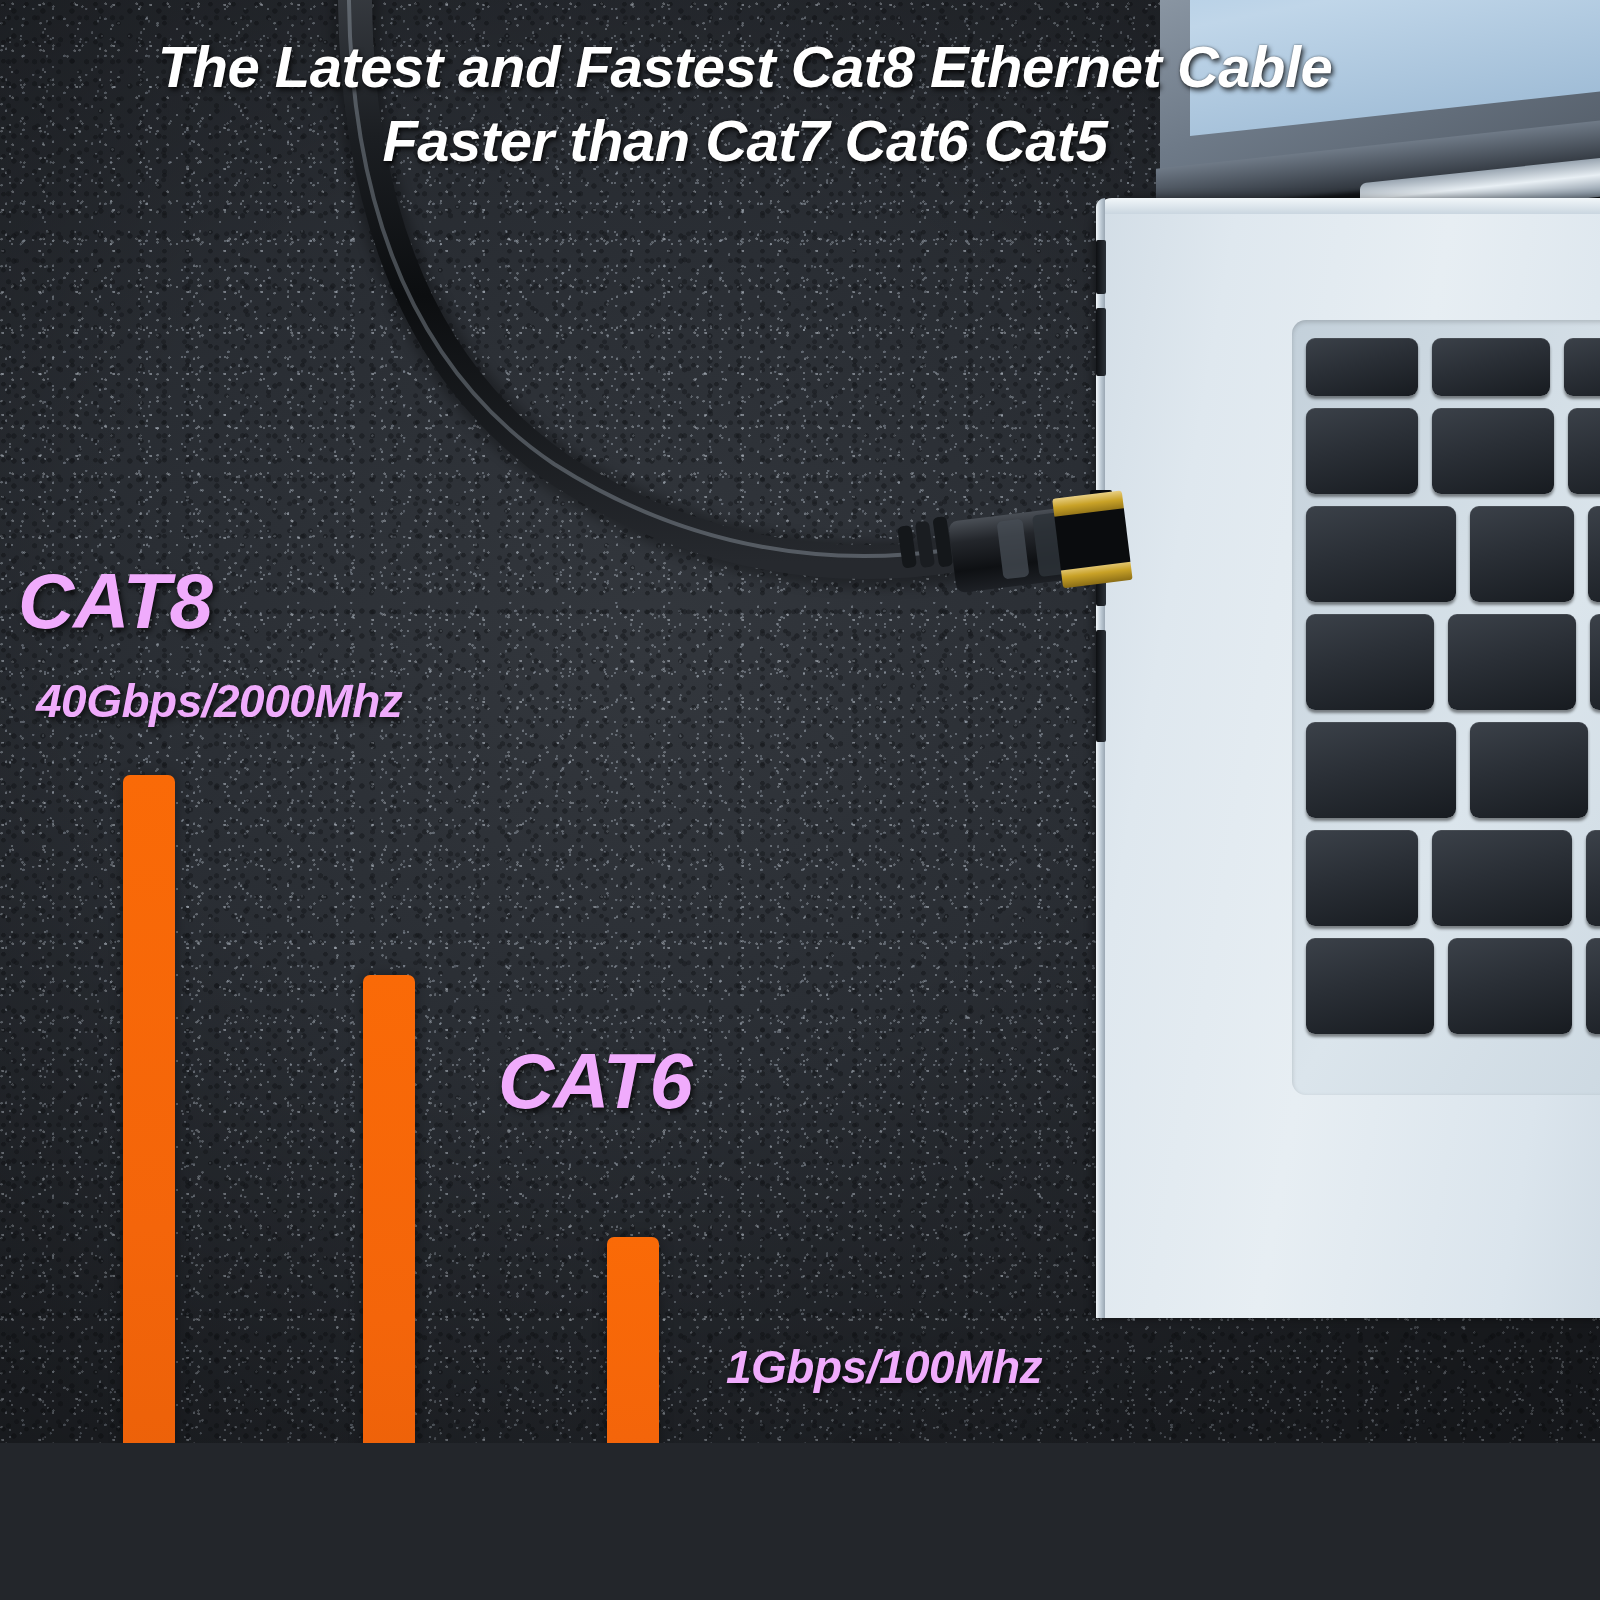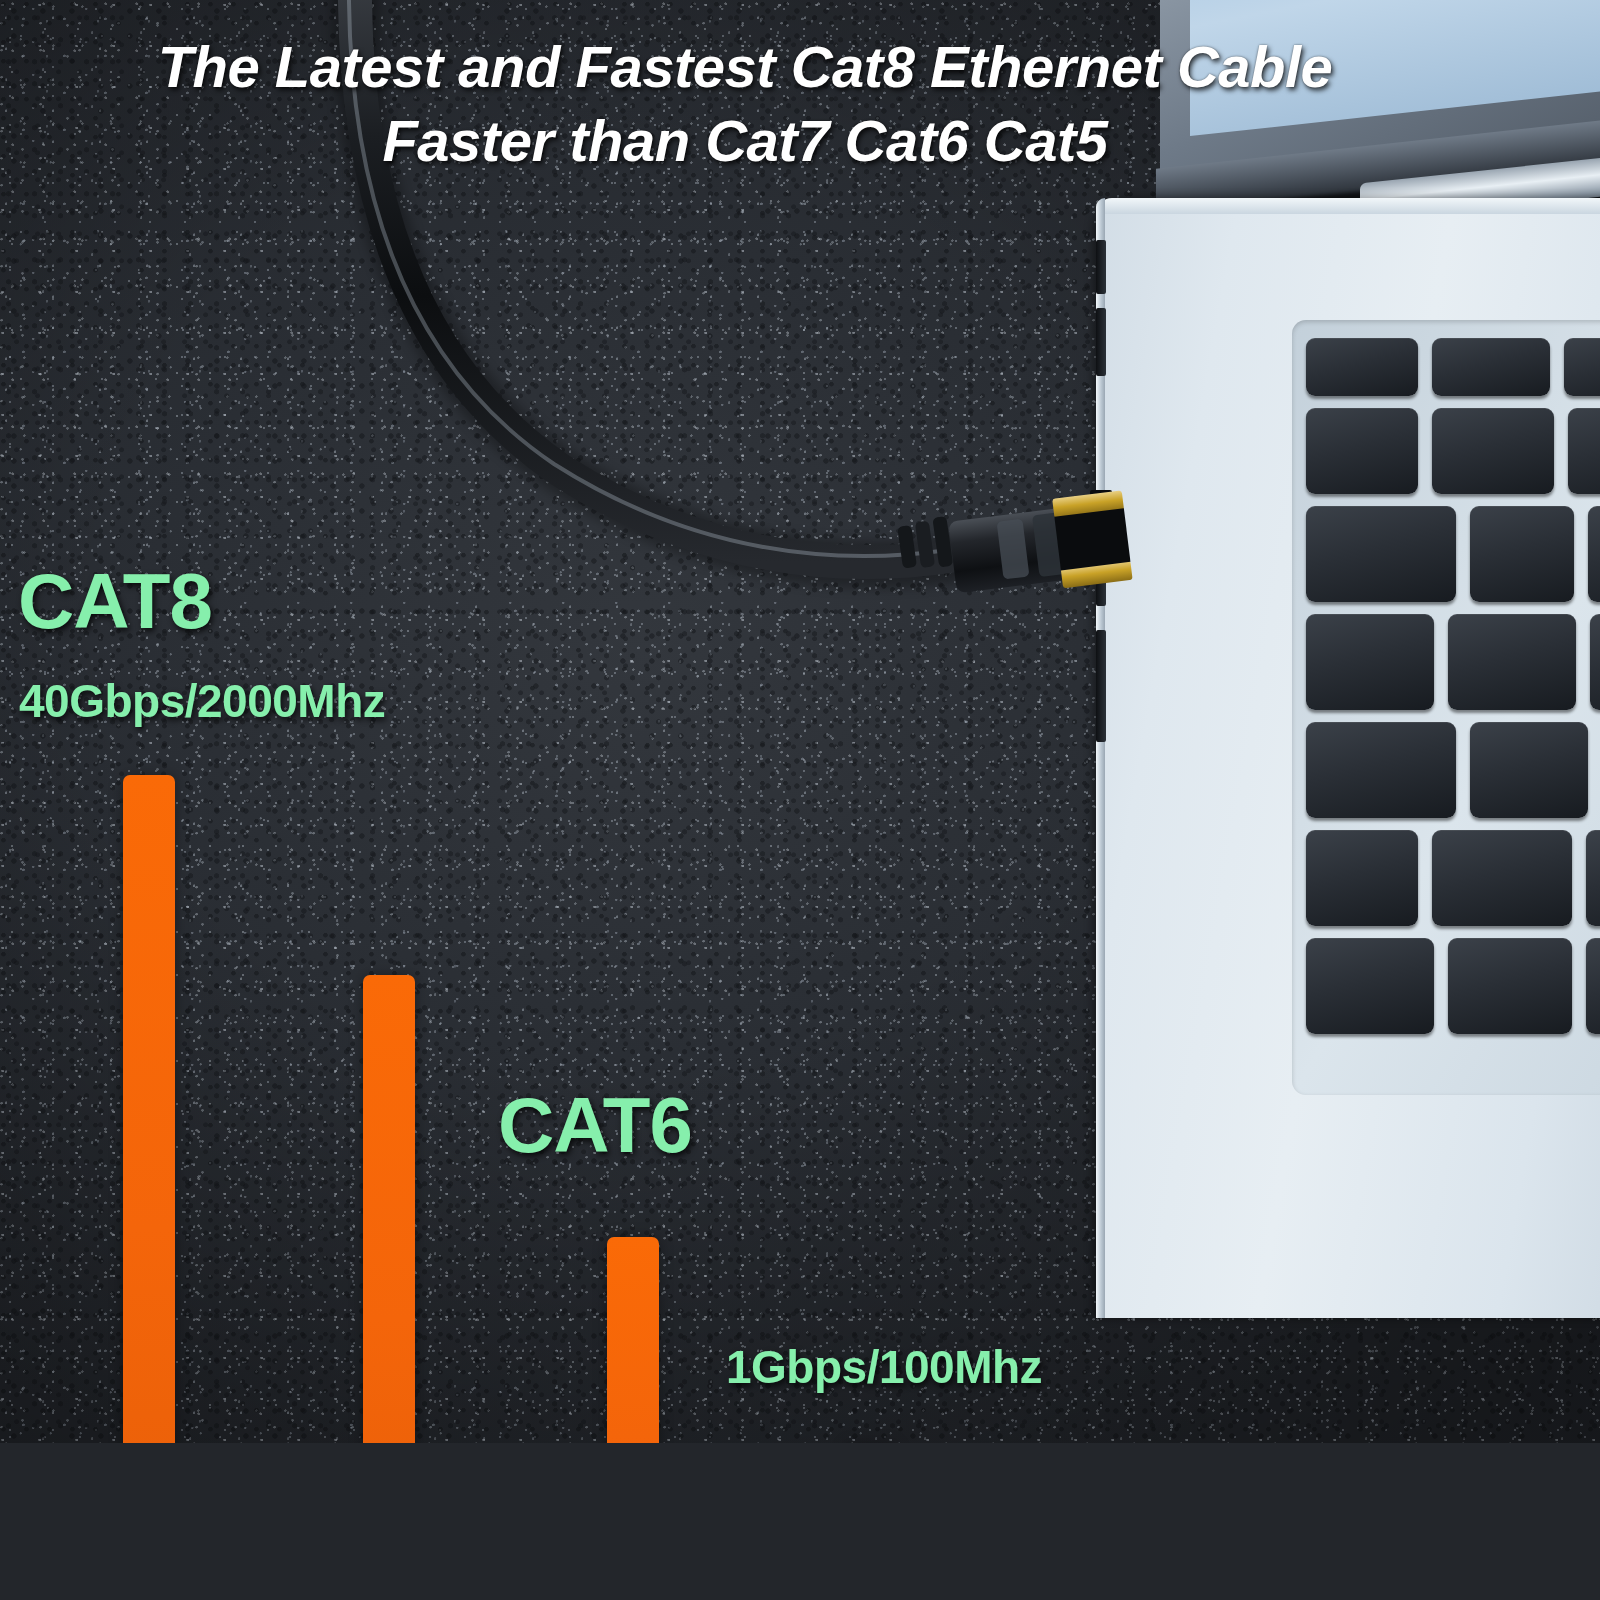--- a/index.html
+++ b/index.html
@@ -156,22 +156,22 @@
 
   
   .bar{
     position:absolute;
     background:linear-gradient(180deg,#fa6a07 0%,#f4650a 55%,#e85f08 100%);
     border-radius:7px 7px 0 0;
     box-shadow:0 0 14px rgba(0,0,0,.35);
   }
   .cat-label{
     position:absolute;
-    font-weight:bold;
-    color:#86efac;
+    font-style:italic;font-weight:bold;
+    color:#f0abfc;
     text-shadow:2px 3px 6px rgba(0,0,0,.8);
     white-space:nowrap;
   }
   .cat-name{font-size:78px;line-height:1;letter-spacing:-1px;}
   .cat-spec{font-size:46px;line-height:1;letter-spacing:-0.5px;font-weight:bold;}
 </style>
 </head>
 <body>
 
 <div id="stage">
@@ -268,20 +268,20 @@
 
   <div class="title">The Latest and Fastest Cat8 Ethernet Cable
 Faster than Cat7 Cat6 Cat5</div>
 
   <div class="bar" style="left:123px;top:775px;width:52px;height:825px;"></div>
   <div class="bar" style="left:363px;top:975px;width:52px;height:625px;"></div>
   <div class="bar" style="left:607px;top:1237px;width:52px;height:363px;"></div>
   <div class="bar" style="left:845px;top:1444px;width:52px;height:156px;"></div>
 
   <div class="cat-label cat-name" style="left:18px;top:562px;">CAT8</div>
-  <div class="cat-label cat-spec" style="left:19px;top:678px;">40Gbps/2000Mhz</div>
-
-
-  <div class="cat-label cat-name" style="left:498px;top:1042px;margin-top:44px;">CAT6</div>
+  <div class="cat-label cat-spec" style="left:36px;top:678px;">40Gbps/2000Mhz</div>
+
+
+  <div class="cat-label cat-name" style="left:498px;top:1042px;">CAT6</div>
 
   <div class="cat-label cat-spec" style="left:726px;top:1344px;">1Gbps/100Mhz</div>
 
 </div>
 
 </body></html>

